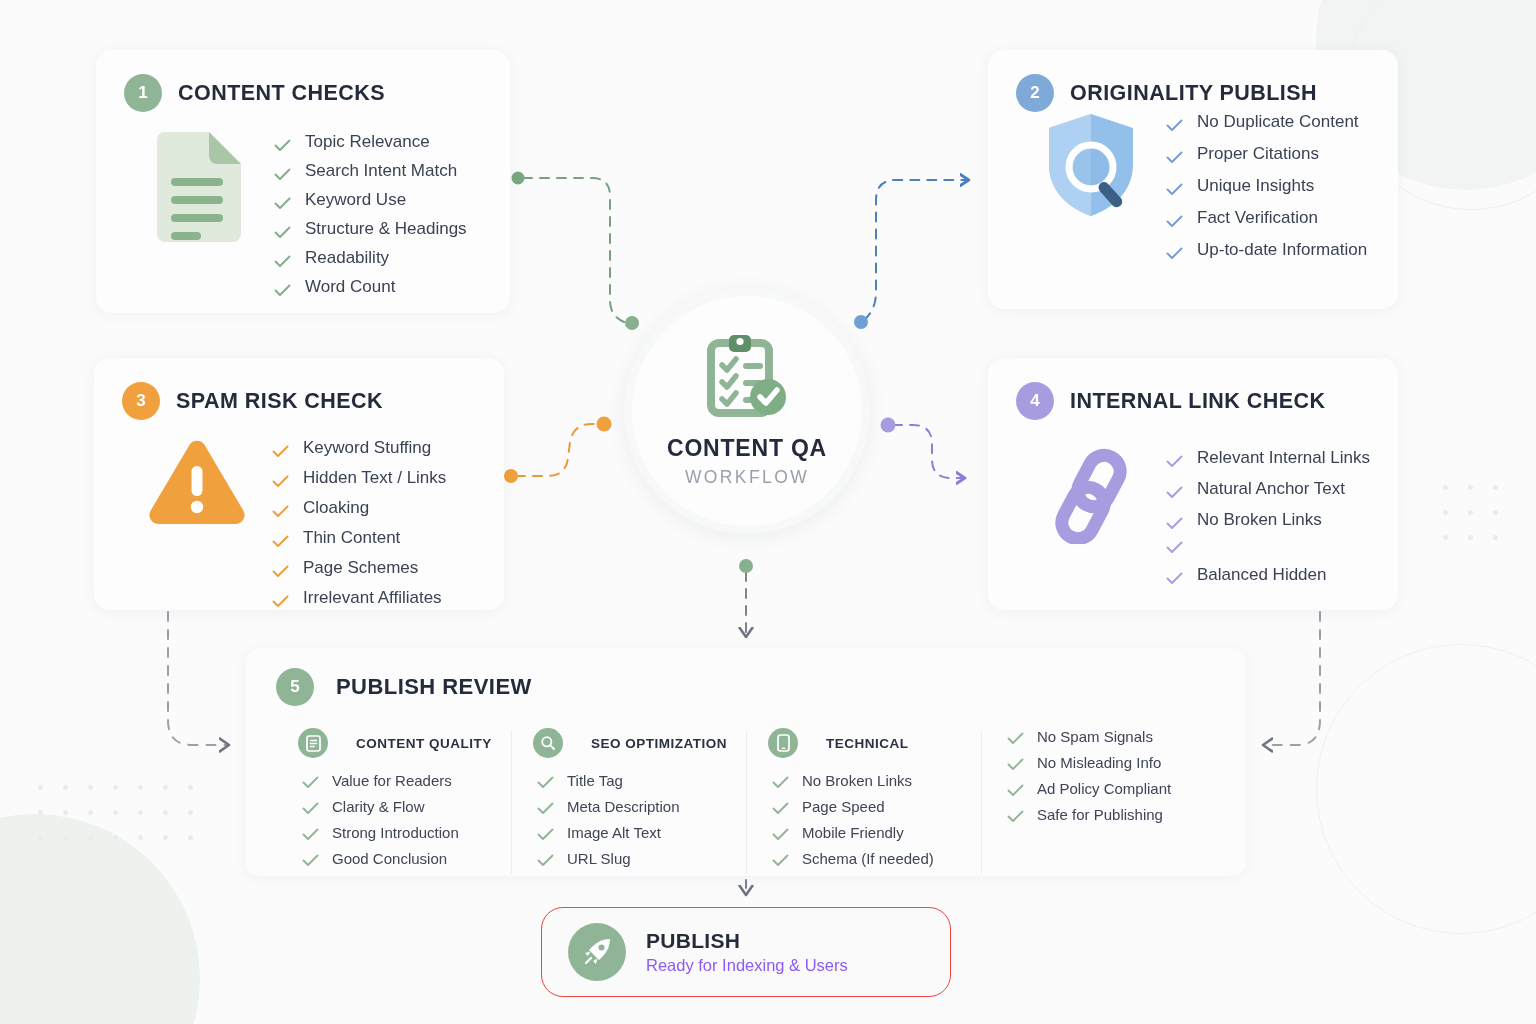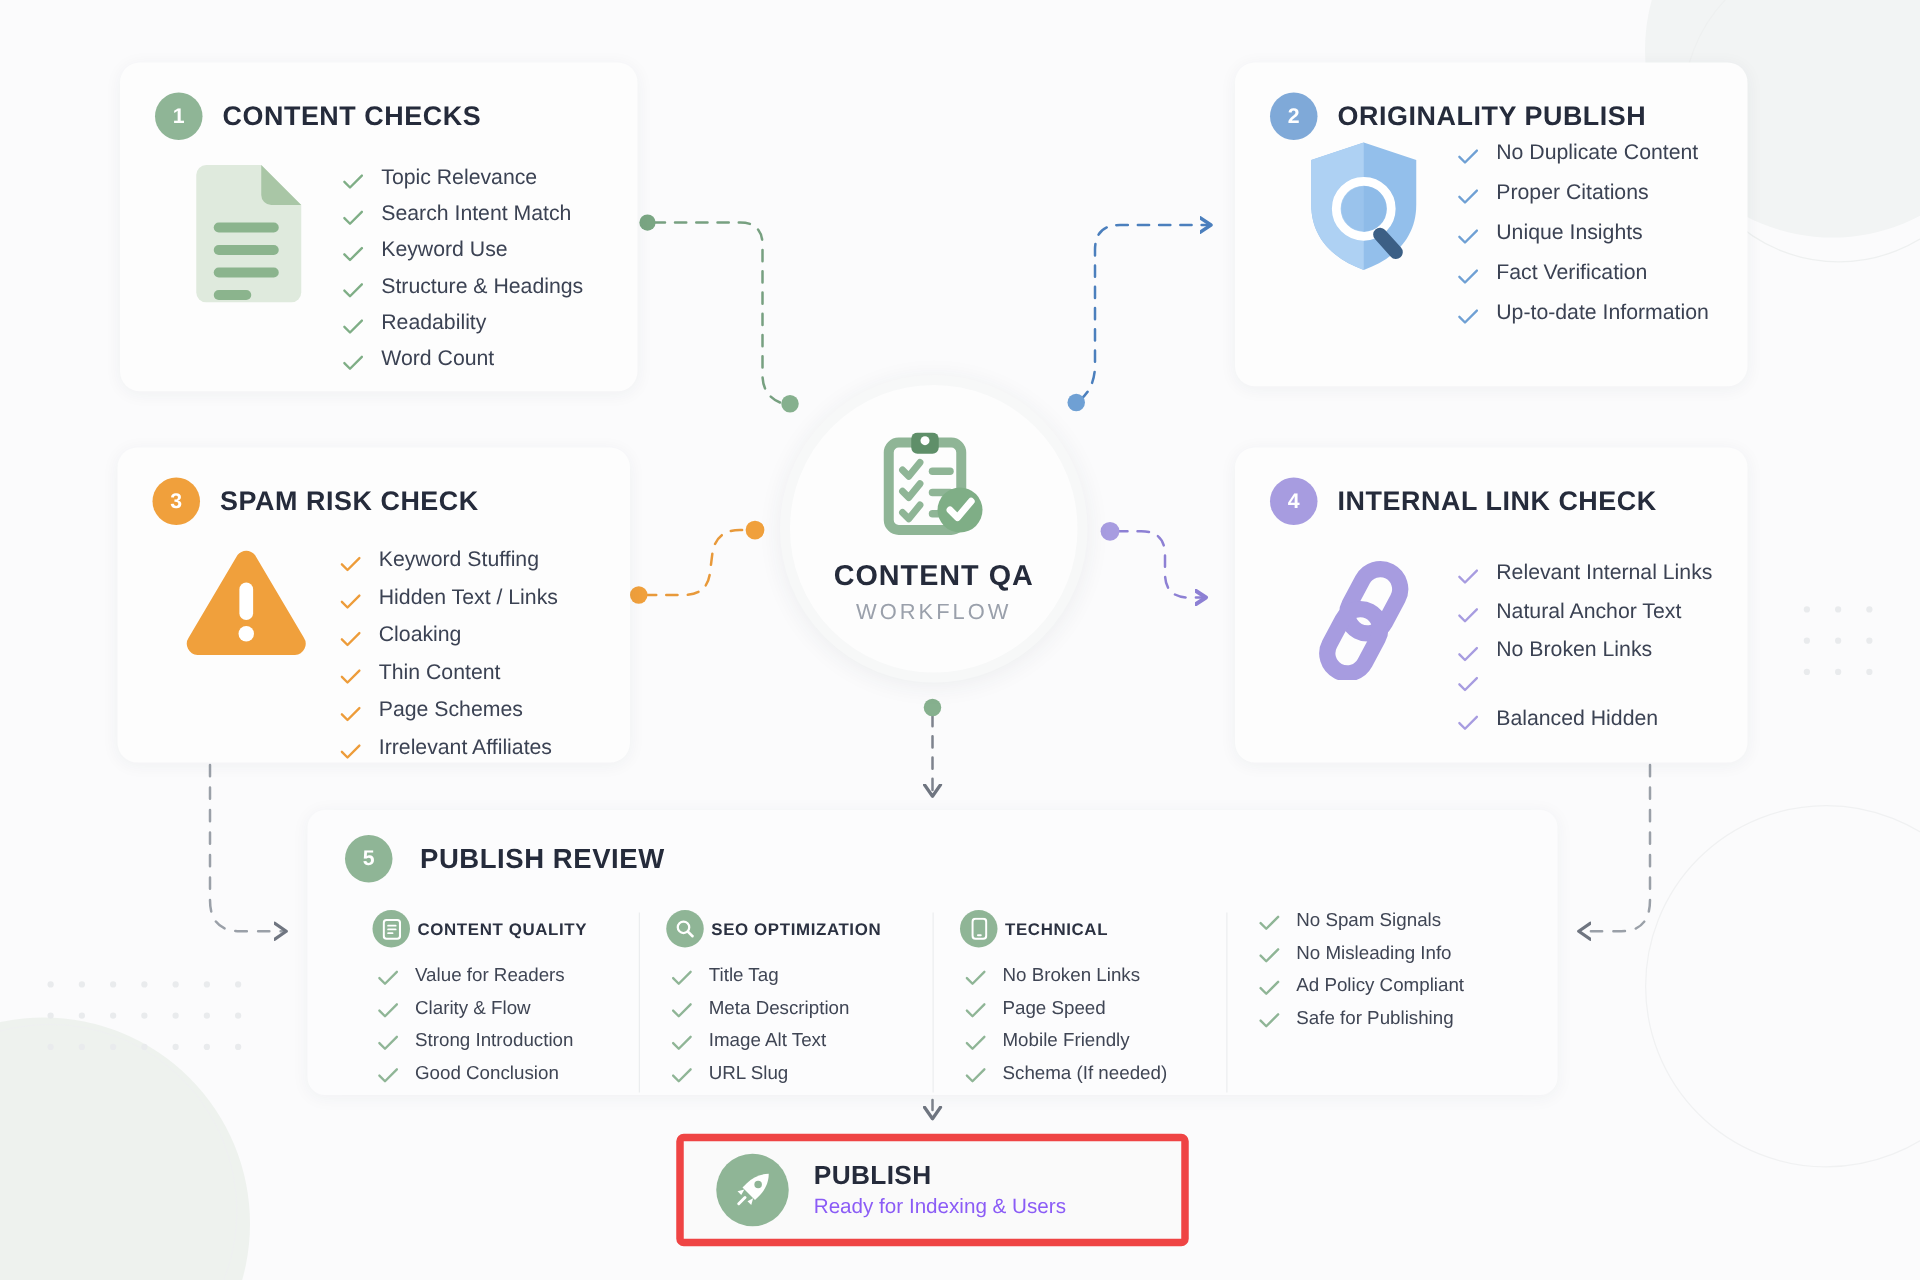--- a/index.html
+++ b/index.html
@@ -66,21 +66,21 @@
   #card1 .icon-wrap { width: 150px; }
   #card2 .card-body { }
   #card2 .icon-wrap { width: 150px; }
   #card3 .card-body { margin-top: 18px; }
   #card3 .icon-wrap { width: 150px; }
   #card4 .card-body { margin-top: 28px; }
   #card4 .icon-wrap { width: 150px; }
 
   
   #hub {
-    position: absolute; left: 624px; top: 300px; width: 246px; height: 246px;
+    position: absolute; left: 624px; top: 288px; width: 246px; height: 246px;
     border-radius: 50%; background: #fdfdfd;
     border: 8px solid #f7f8f8;
     box-shadow: 0 3px 20px rgba(40,50,70,.07);
     display: flex; flex-direction: column; align-items: center; justify-content: center;
   }
   #hub .hub-title { font-size: 23px; font-weight: 700; letter-spacing: .8px; color: #252b3b; margin-top: 14px; }
   #hub .hub-sub { font-size: 17.5px; letter-spacing: 2.4px; color: #9aa0ab; margin-top: 5px; }
 
   
   #review {
@@ -89,33 +89,33 @@
     box-shadow: 0 2px 14px rgba(40,50,70,.05);
     padding: 20px 30px;
   }
   #review .card-head { gap: 22px; }
   #review .card-title { font-size: 22px; }
   .rev-cols { display: flex; margin-top: 22px; }
   .rev-col { flex: 1; padding-left: 22px; position: relative; }
   .rev-col + .rev-col::before {
     content: ""; position: absolute; left: 0; top: 2px; bottom: 2px; width: 1px; background: #ebedef;
   }
-  .rev-col-head { display: flex; align-items: center; gap: 6px; margin-bottom: 14px; }
+  .rev-col-head { display: flex; align-items: center; gap: 28px; margin-bottom: 14px; }
   .rev-ico {
     width: 30px; height: 30px; border-radius: 50%; background: #8fb596;
     display: flex; align-items: center; justify-content: center; flex: 0 0 auto;
   }
   .rev-col-title { font-size: 13.5px; font-weight: 700; letter-spacing: .5px; color: #2b3141; }
   .rev-col .clist { padding-left: 4px; }
   .rev-col .clist li { font-size: 15px; gap: 13px; margin-bottom: 9px; color: #3f4554; }
 
   
   #publish {
     position: absolute; left: 541px; top: 907px; width: 410px; height: 90px;
-    background: #fafafa; border: 6px solid #ef4444; border-radius: 6px;
+    background: #fafafa; border: 1px solid #ef4444; border-radius: 22px;
     display: flex; align-items: center; gap: 20px; padding: 0 26px;
   }
   #publish .pub-ico {
     width: 58px; height: 58px; border-radius: 50%; background: #8fb596;
     display: flex; align-items: center; justify-content: center; flex: 0 0 auto;
   }
   #publish .pub-title { font-size: 21px; font-weight: 700; letter-spacing: .3px; color: #252b3b; }
   #publish .pub-sub { font-size: 16.5px; color: #8b5cf6; margin-top: 3px; }
 </style>
 </head>

